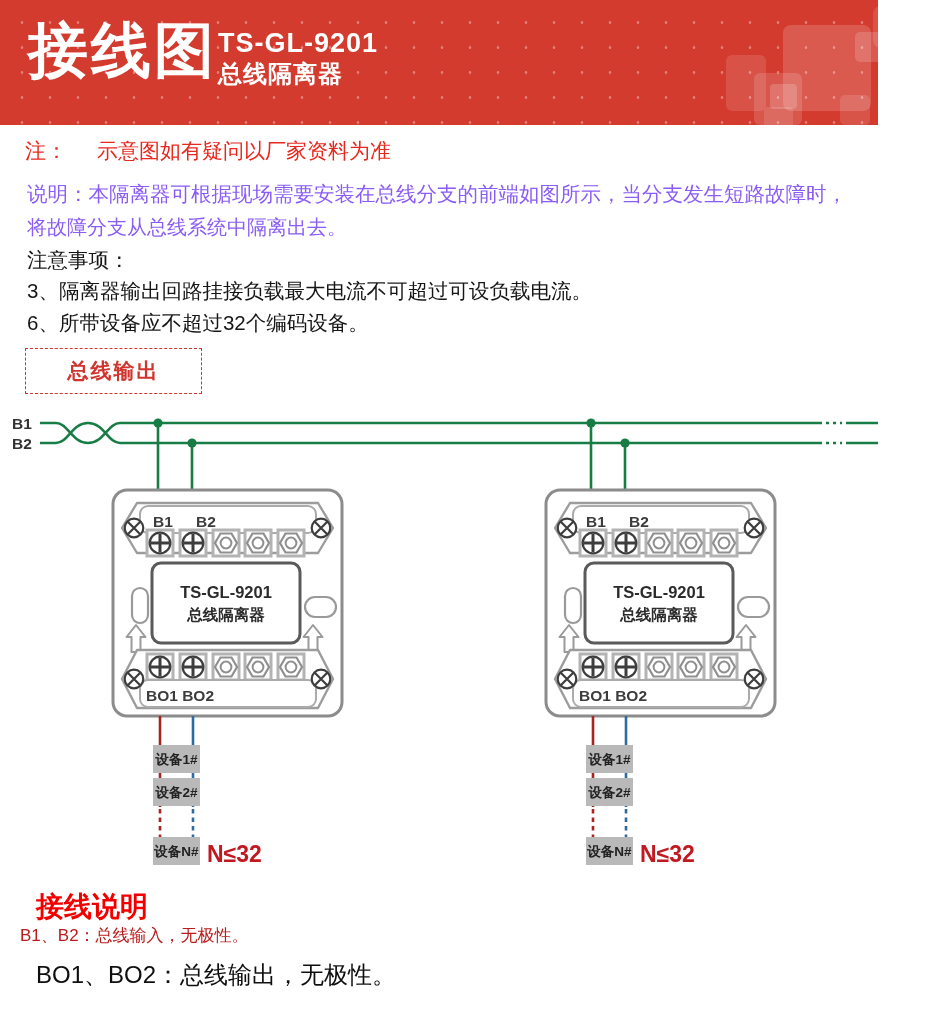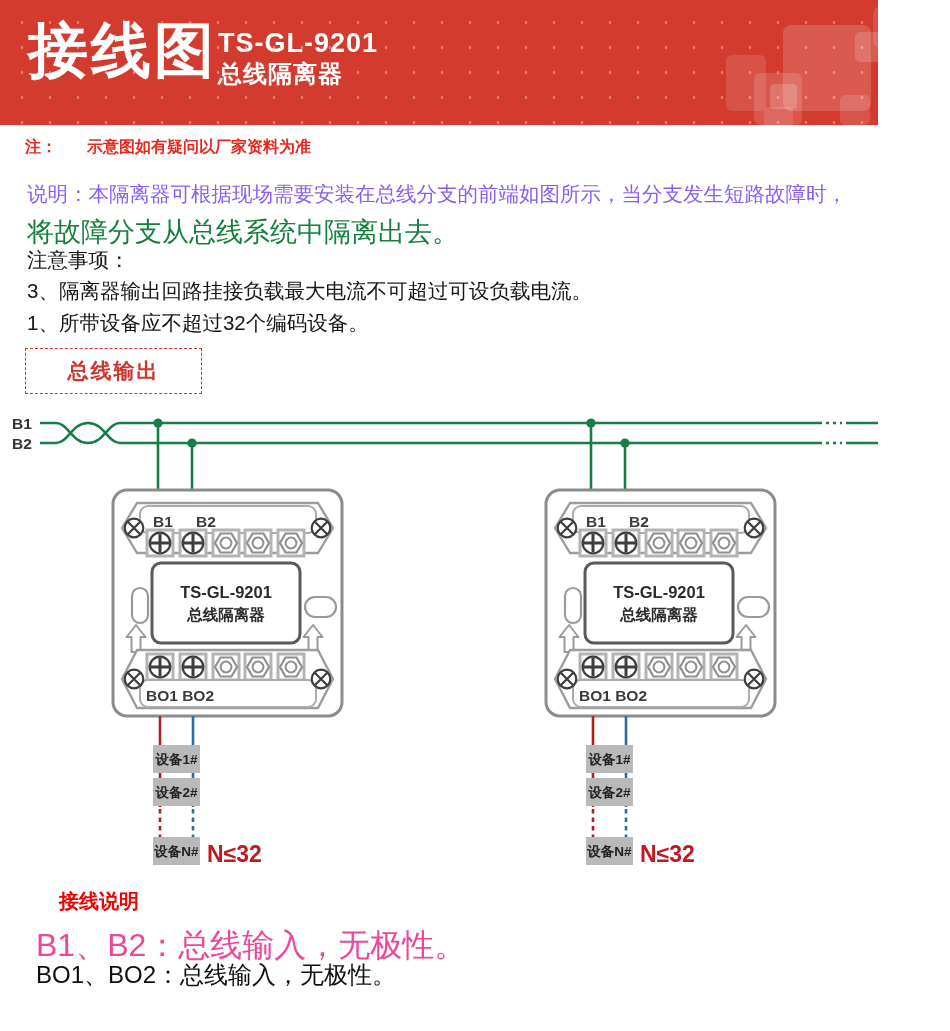--- a/index.html
+++ b/index.html
@@ -11,37 +11,37 @@
   .header{
     position:absolute;left:0;top:0;width:950px;height:125px;background:#d33b2f;
     background-image:radial-gradient(rgba(255,255,255,0.33) 1.2px, transparent 1.6px);
     background-size:28px 25px;background-position:8px 10px;
   }
   .decor{position:absolute;background:#ffffff;pointer-events:none;}
   .header-title{position:absolute;left:28px;top:20px;font-size:60px;font-weight:800;color:#ffffff;letter-spacing:3px;line-height:62px;}
   .header-model{position:absolute;left:218px;top:28px;font-size:27px;font-weight:700;color:#ffffff;letter-spacing:1px;}
   .header-sub{position:absolute;left:218px;top:58px;font-size:24px;font-weight:700;color:#ffffff;letter-spacing:1px;}
   
-  .note-line{position:absolute;left:25px;top:137px;font-size:16px;font-weight:700;color:#e8281e;}
+  .note-line{position:absolute;left:25px;top:137px;font-size:21px;font-weight:400;color:#e8281e;}
   .note-line .gap{display:inline-block;width:30px;}
   .desc-1{position:absolute;left:27px;top:180px;font-size:20.5px;color:#8b5cf6;}
-  .desc-2{position:absolute;left:27px;top:214px;font-size:27px;color:#15803d;}
+  .desc-2{position:absolute;left:27px;top:214px;font-size:20px;color:#8b5cf6;}
   .cautions-title{position:absolute;left:27px;top:246px;font-size:20.5px;color:#161616;text-align:center;}
   .caution-1{position:absolute;left:27px;top:277px;font-size:20.5px;color:#161616;}
   .caution-2{position:absolute;left:27px;top:309px;font-size:20.5px;color:#161616;}
   .section-box{
     position:absolute;left:25px;top:348px;width:175px;height:44px;
     border:1.6px dashed #d0342c;display:flex;align-items:center;justify-content:center;
   }
   .section-box span{font-size:21px;font-weight:700;color:#d0342c;letter-spacing:2px;}
   
   .diagram{position:absolute;left:0;top:395px;width:950px;height:485px;}
   
-  .footer-title{position:absolute;left:36px;top:888px;font-size:20px;font-weight:700;color:#f20000;margin-left:23px;}
-  .footer-1{position:absolute;left:36px;top:924px;font-size:32px;font-weight:500;color:#ec4899;}
+  .footer-title{position:absolute;left:36px;top:888px;font-size:28px;font-weight:700;color:#f20000;}
+  .footer-1{position:absolute;left:20px;top:924px;font-size:17px;font-weight:500;color:#b91c1c;}
   .footer-2{position:absolute;left:36px;top:959px;font-size:24px;font-weight:500;color:#0e0e0e;}
 </style>
 </head>
 <body>
 
 <div class="page">
 
   <div class="header">
     <div class="decor" style="left:783px;top:25px;width:88px;height:86px;border-radius:8px;opacity:.16;"></div>
     <div class="decor" style="left:873px;top:6px;width:54px;height:42px;border-radius:8px;opacity:.13;"></div>
@@ -58,21 +58,21 @@
     <div class="header-sub">总线隔离器</div>
   </div>
 
   <div class="note-line">
     <span>注：</span><span class="gap"></span><span>示意图如有疑问以厂家资料为准</span>
   </div>
   <div class="desc-1">说明：本隔离器可根据现场需要安装在总线分支的前端如图所示，当分支发生短路故障时，</div>
   <div class="desc-2">将故障分支从总线系统中隔离出去。</div>
   <div class="cautions-title">注意事项：</div>
   <div class="caution-1">3、隔离器输出回路挂接负载最大电流不可超过可设负载电流。</div>
-  <div class="caution-2">1、所带设备应不超过32个编码设备。</div>
+  <div class="caution-2">6、所带设备应不超过32个编码设备。</div>
 
   <div class="section-box">
     <span>总线输出</span>
   </div>
 
   <svg class="diagram" viewBox="0 0 950 485" width="950" height="485">
     <defs>
 
       <g id="branch-symbol">
 
@@ -195,15 +195,15 @@
       <path d="M846,28 H908"></path>
       <path d="M846,48 H908"></path>
     </g>
 
     <use href="#branch-symbol" transform="translate(113,95)"></use>
     <use href="#branch-symbol" transform="translate(546,95)"></use>
   </svg>
 
   <div class="footer-title">接线说明</div>
   <div class="footer-1">B1、B2：总线输入，无极性。</div>
-  <div class="footer-2">BO1、BO2：总线输入，无极性。</div>
+  <div class="footer-2">BO1、BO2：总线输出，无极性。</div>
 
 </div>
 
 </body></html>

